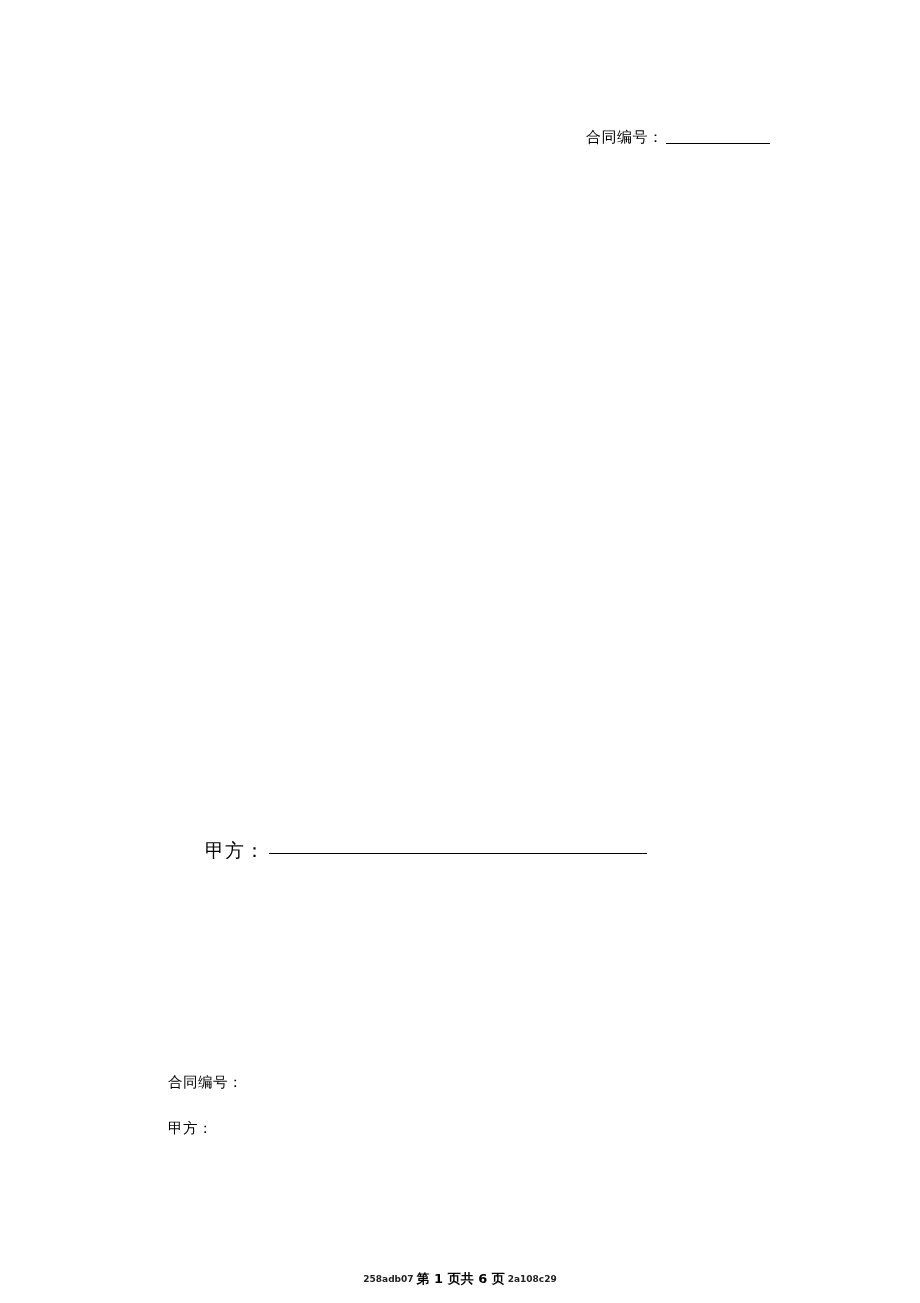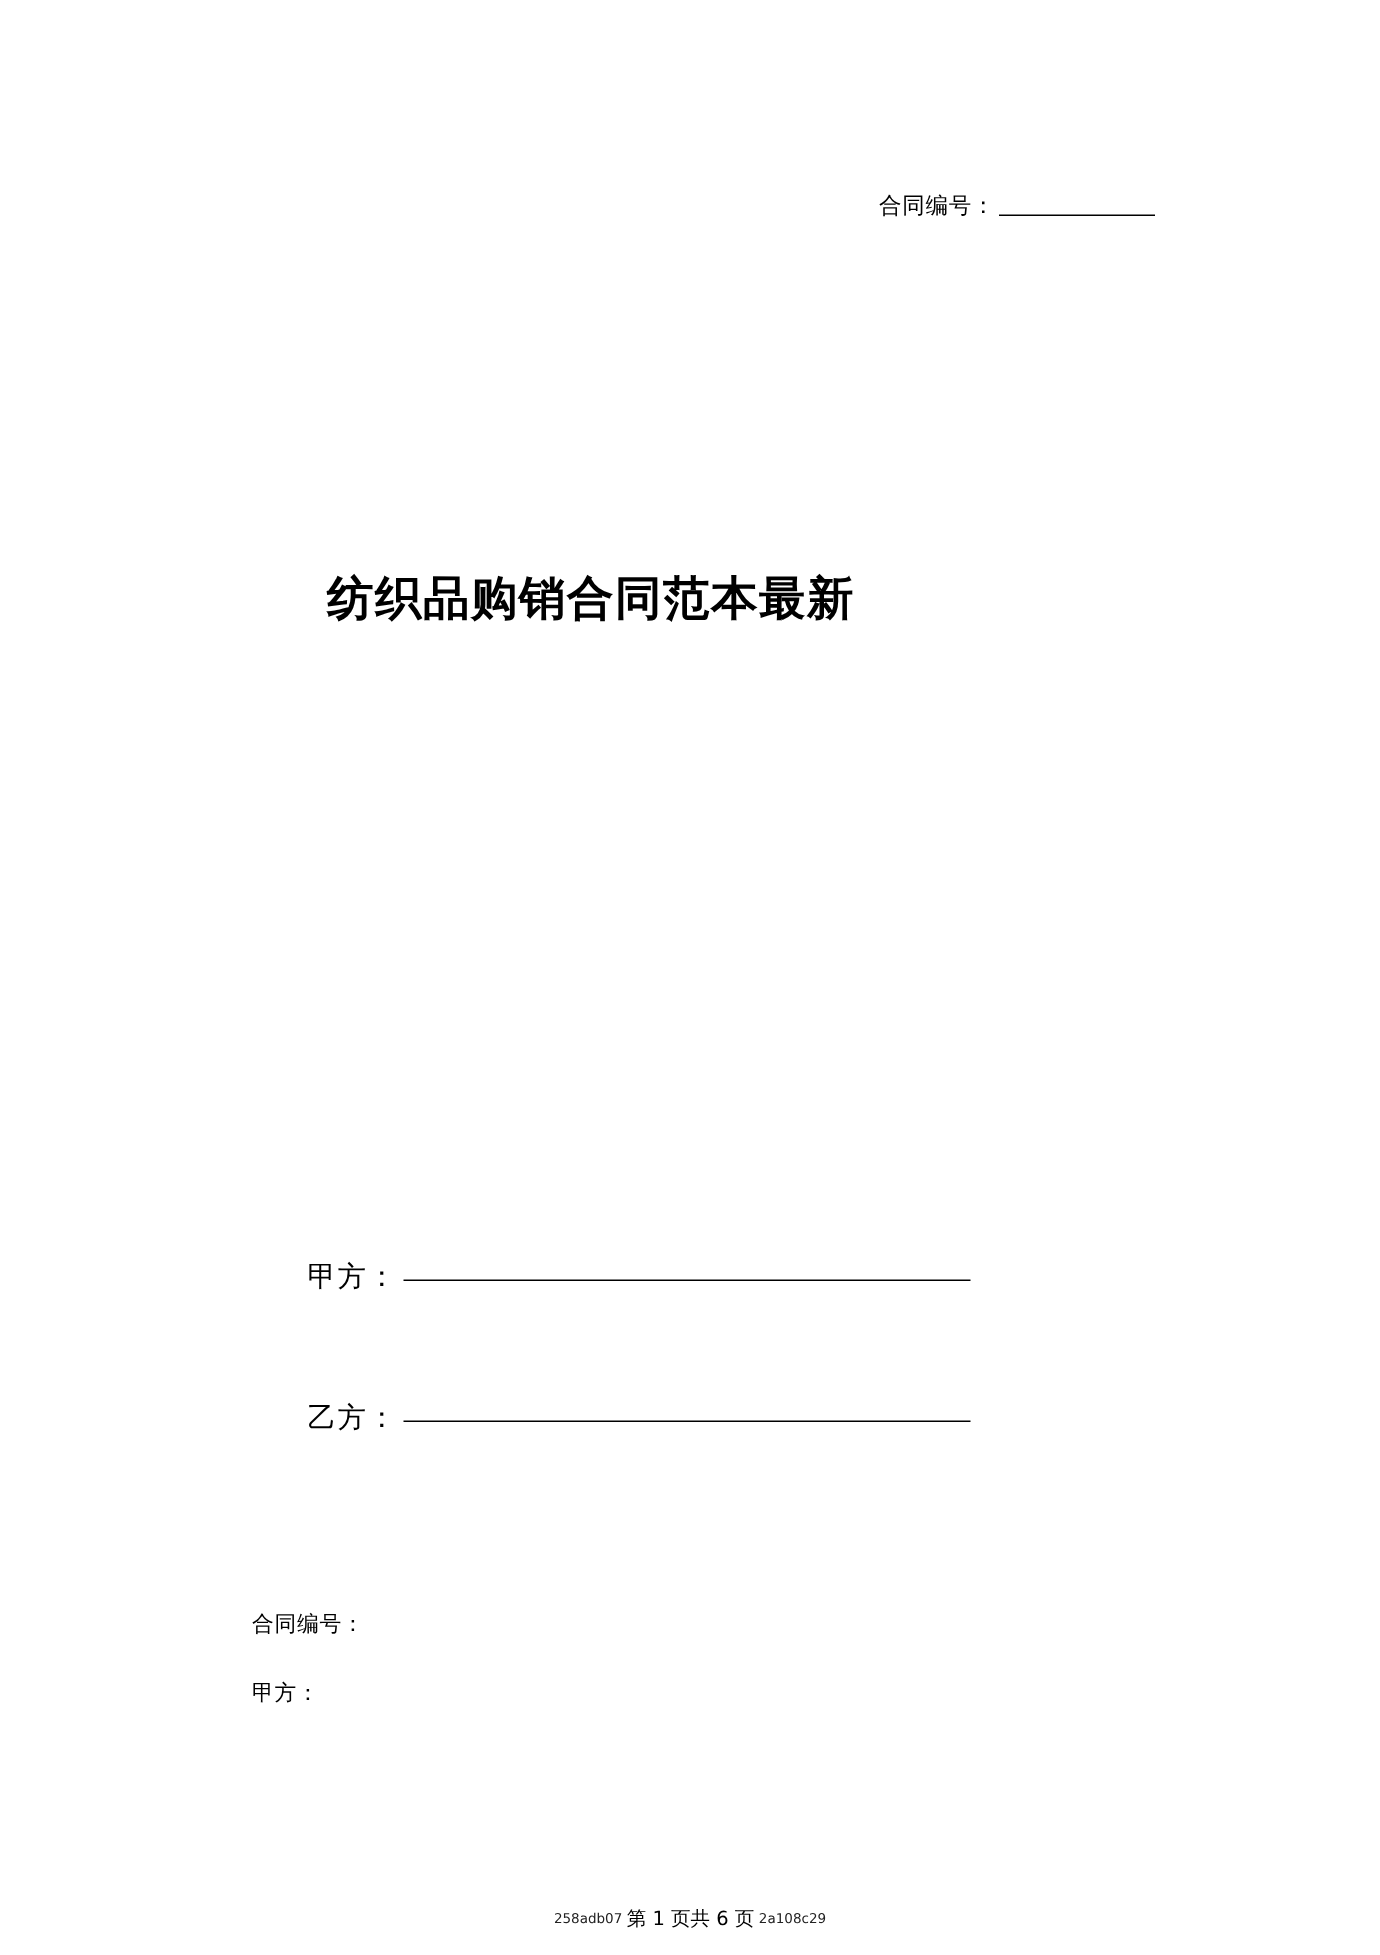--- a/index.html
+++ b/index.html
@@ -109,20 +109,21 @@
   #body-party-a { top: 1119px; }
 
   
   .footer {
     position: absolute;
     top: 1268px;
     left: 0;
     width: 920px;
     text-align: center;
     white-space: nowrap;
+    font-weight: bold;
   }
   .footer .hash {
     font-size: 9px;
     color: #222;
     vertical-align: 1px;
   }
   .footer .pager {
     font-size: 13px;
     color: #000;
     margin: 0 3px;
@@ -130,29 +131,25 @@
 </style>
 </head>
 <body>
 
 <div class="page">
 
   <div class="contract-no-top">
     <span>合同编号：</span><span class="blank"></span>
   </div>
 
-  <div class="doc-title">纺织品购销合同范本最新</div>
 
   <div class="party-row" id="party-a">
     <span class="label">甲方：</span><span class="rule"></span>
   </div>
 
-  <div class="party-row" id="party-b">
-    <span class="label">乙方：</span><span class="rule"></span>
-  </div>
 
 
   <div class="body-line" id="body-contract-no">合同编号：</div>
   <div class="body-line" id="body-party-a">甲方：</div>
 
   <div class="footer">
     <span class="hash">258adb07</span><span class="pager">第 1 页共 6 页</span><span class="hash">2a108c29</span>
   </div>
 
 </div>

